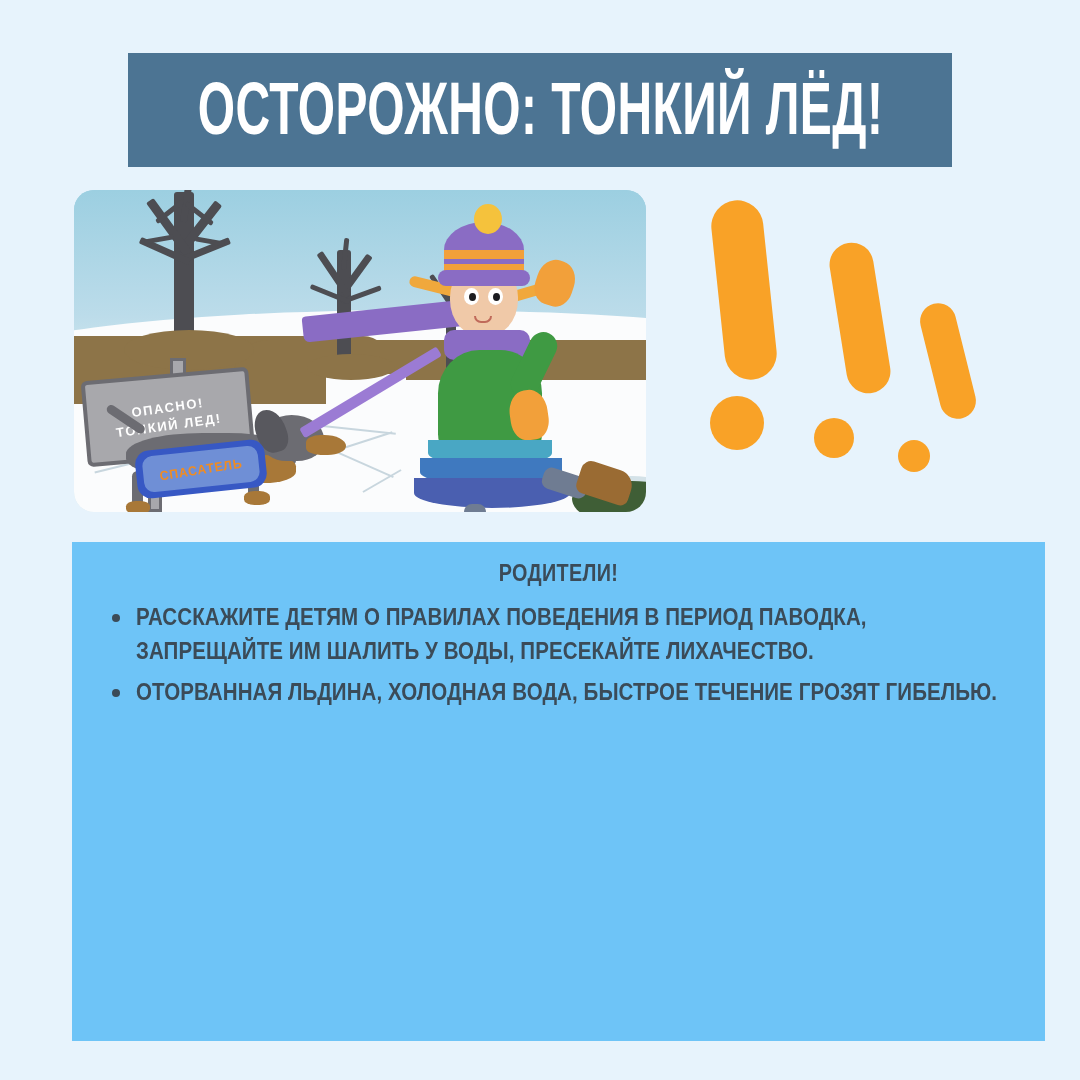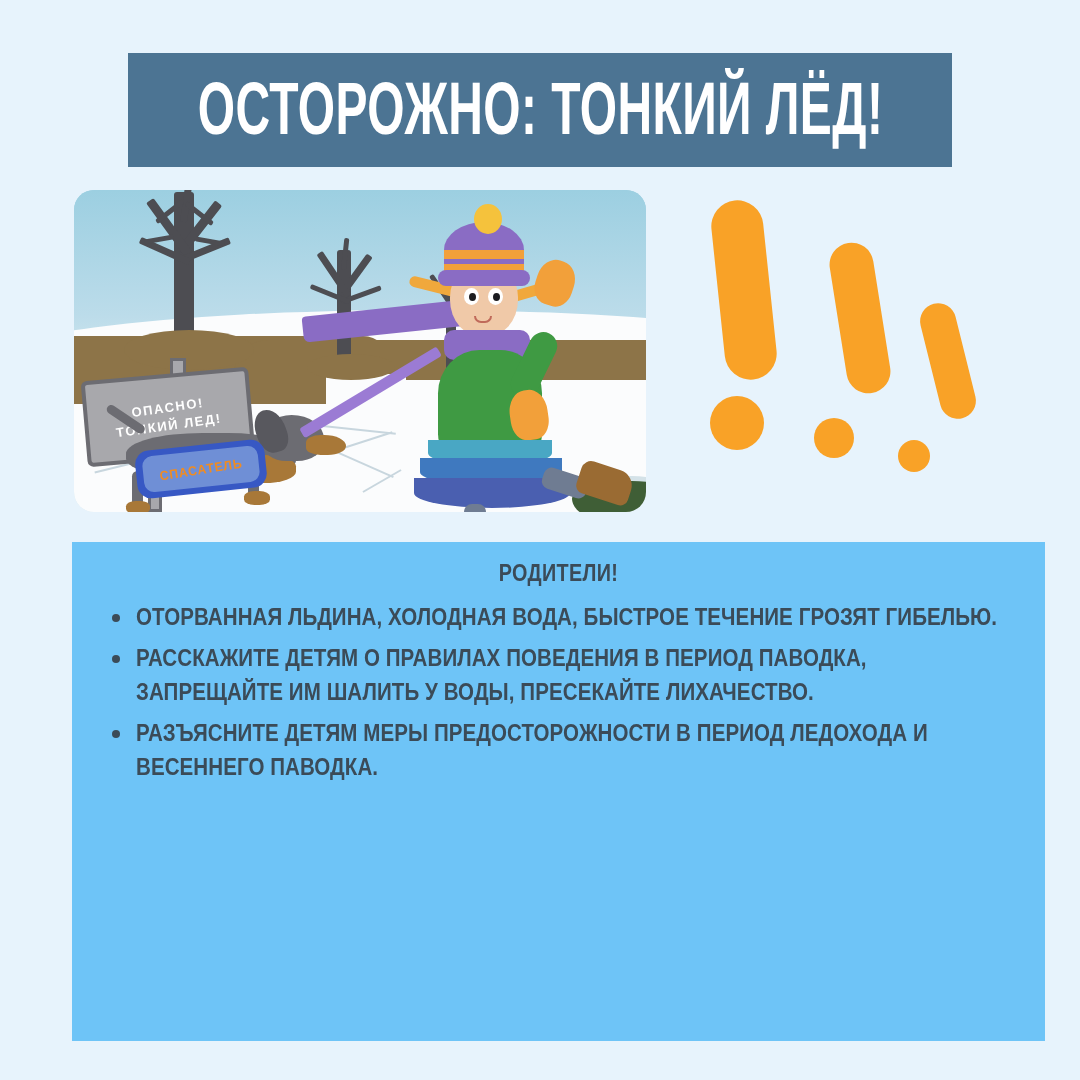--- a/index.html
+++ b/index.html
@@ -278,26 +278,22 @@
       <div class="ex-stem" style="left:240px; top:112px; width:36px; height:118px; border-radius:18px; transform:rotate(-14deg);"></div>
       <div class="ex-dot" style="left:208px; top:250px; width:32px; height:32px;"></div>
     </div>
   </div>
 
   <div id="content-panel">
     <div id="parents-heading">РОДИТЕЛИ!</div>
     <ul id="rules-list">
       <li class="rule-item">
         <span class="rule-bullet"></span>
-        <span class="rule-text">ОТОРВАННАЯ ЛЬДИНА, ХОЛОДНАЯ ВОДА, БЫСТРОЕ ТЕЧЕНИЕ ГРОЗЯТ ГИБЕЛЬЮ.</span>
-      </li>
-      <li class="rule-item">
-        <span class="rule-bullet"></span>
         <span class="rule-text">РАССКАЖИТЕ ДЕТЯМ О ПРАВИЛАХ ПОВЕДЕНИЯ В ПЕРИОД ПАВОДКА, ЗАПРЕЩАЙТЕ ИМ ШАЛИТЬ У ВОДЫ, ПРЕСЕКАЙТЕ ЛИХАЧЕСТВО.</span>
       </li>
       <li class="rule-item">
         <span class="rule-bullet"></span>
-        <span class="rule-text">РАЗЪЯСНИТЕ ДЕТЯМ МЕРЫ ПРЕДОСТОРОЖНОСТИ В ПЕРИОД ЛЕДОХОДА И ВЕСЕННЕГО ПАВОДКА.</span>
+        <span class="rule-text">ОТОРВАННАЯ ЛЬДИНА, ХОЛОДНАЯ ВОДА, БЫСТРОЕ ТЕЧЕНИЕ ГРОЗЯТ ГИБЕЛЬЮ.</span>
       </li>
     </ul>
   </div>
 
 </div>
 
 </body></html>

